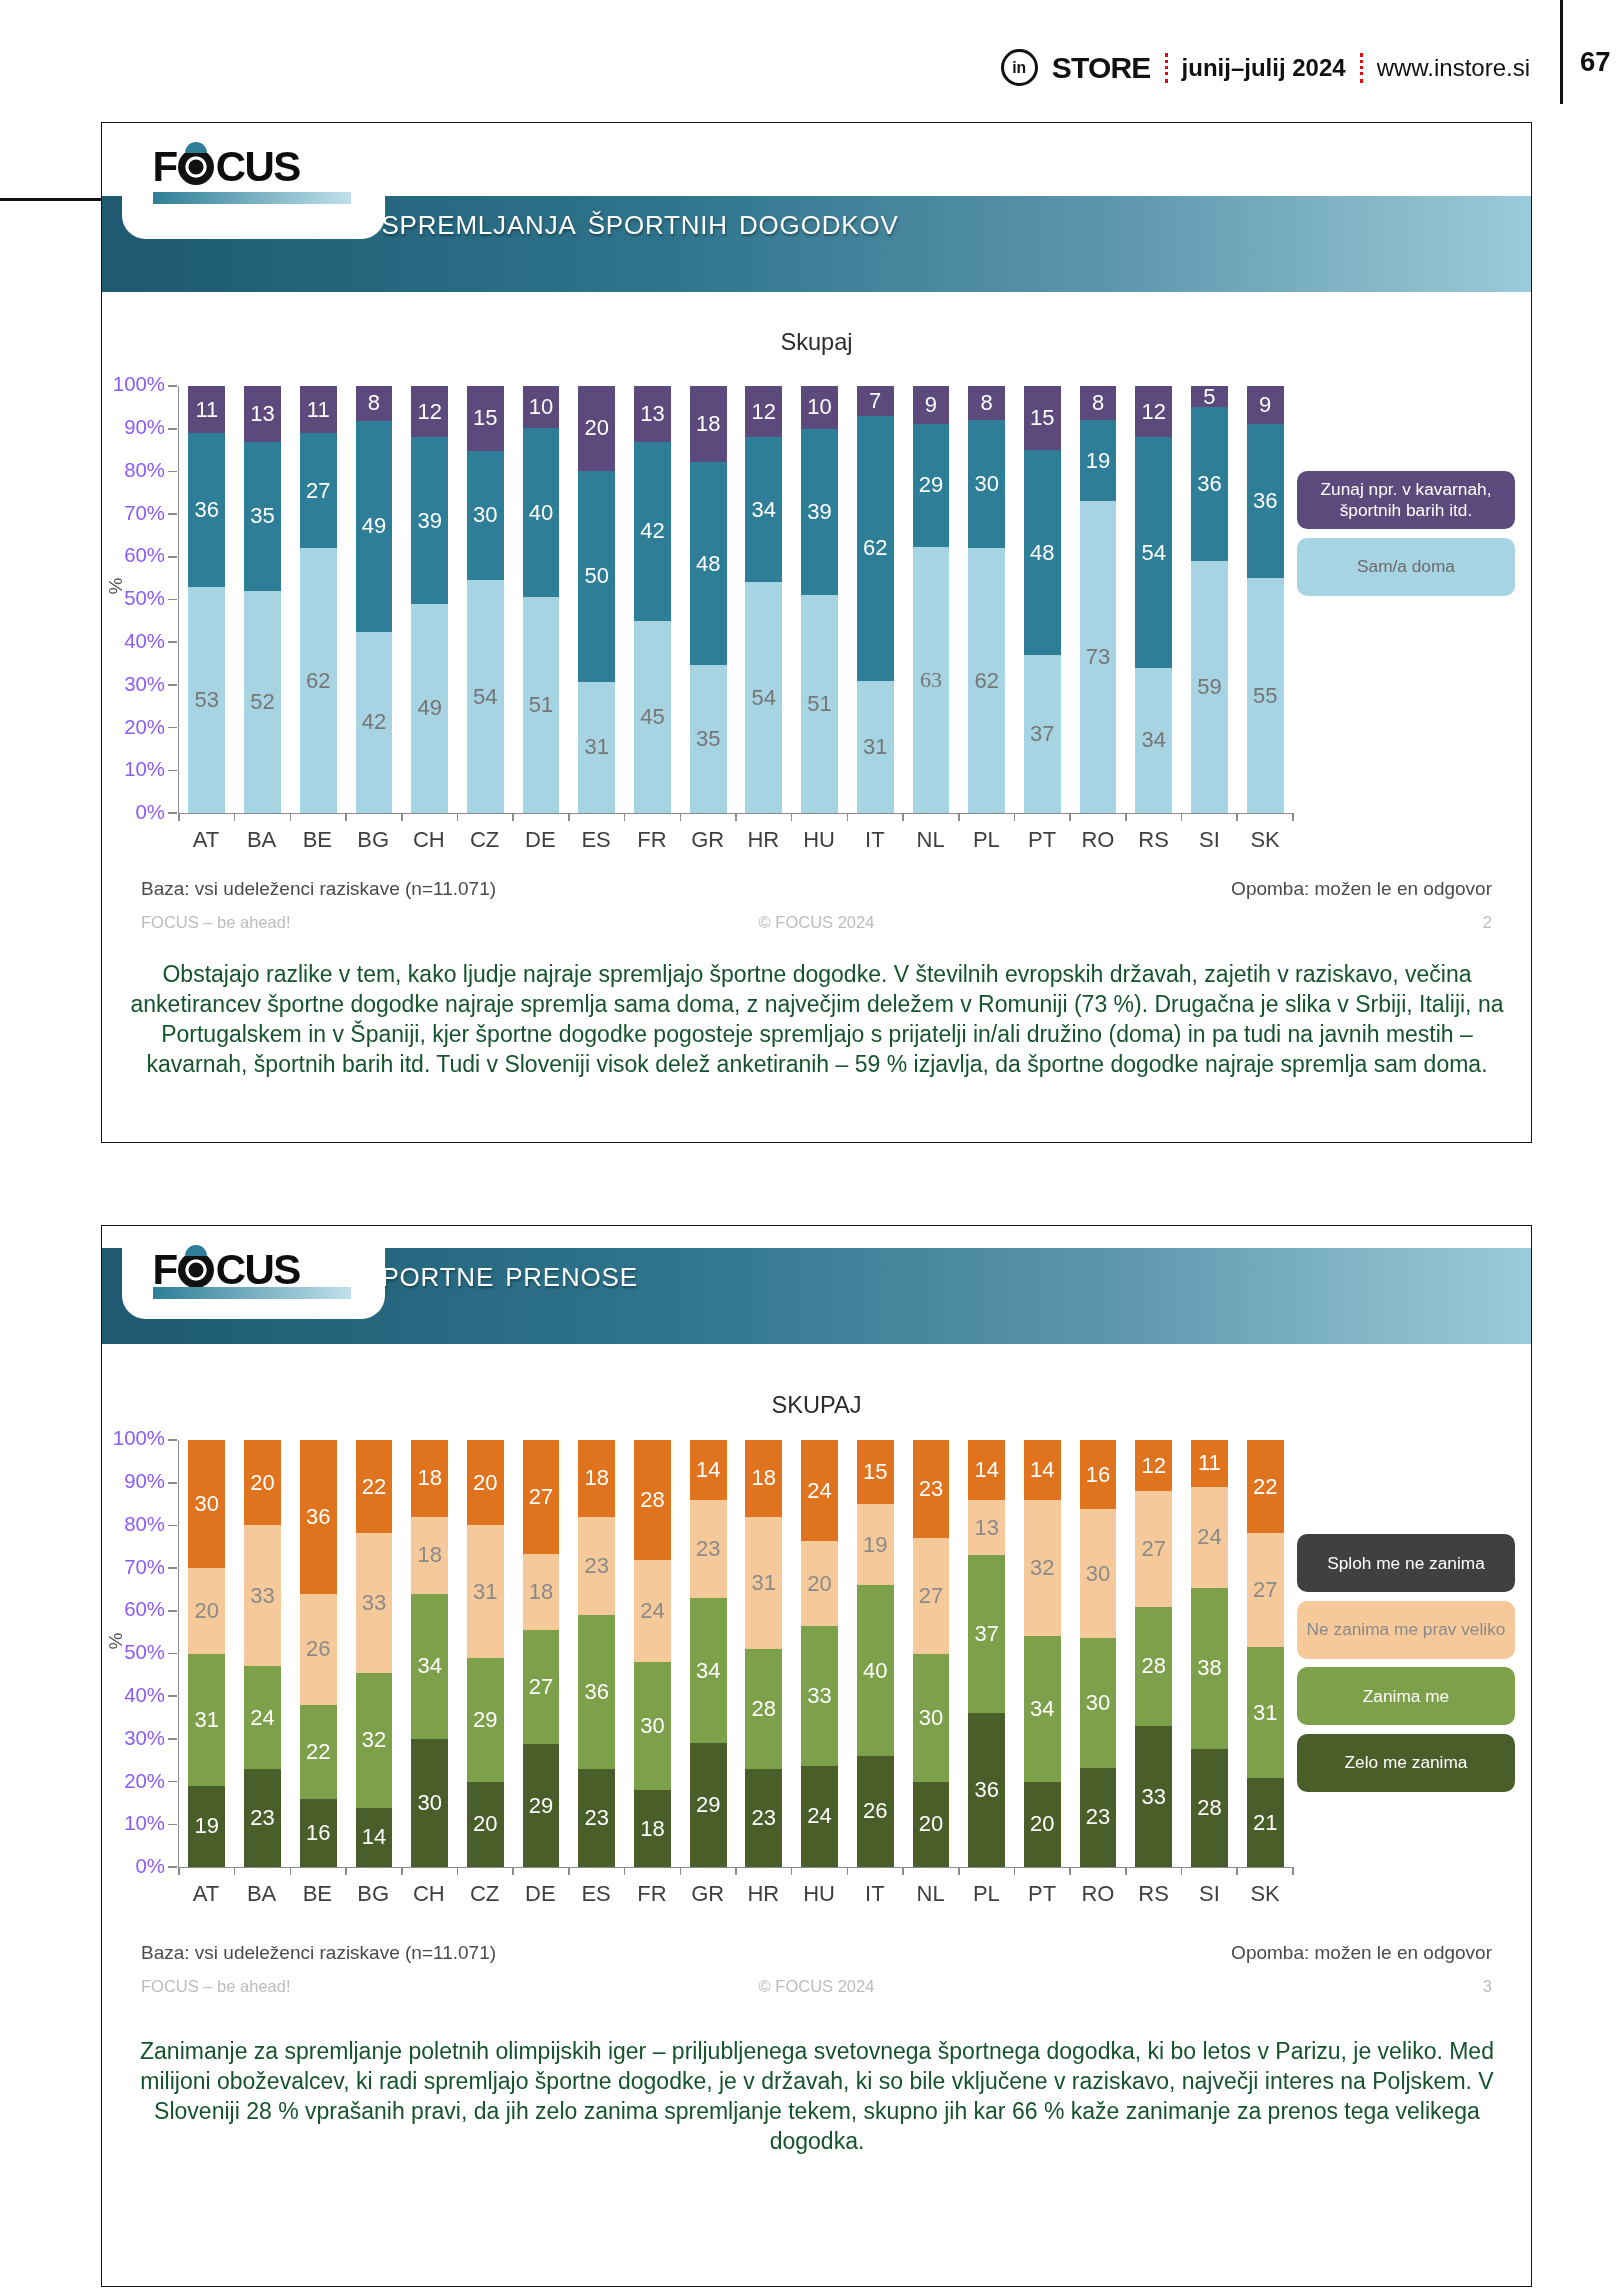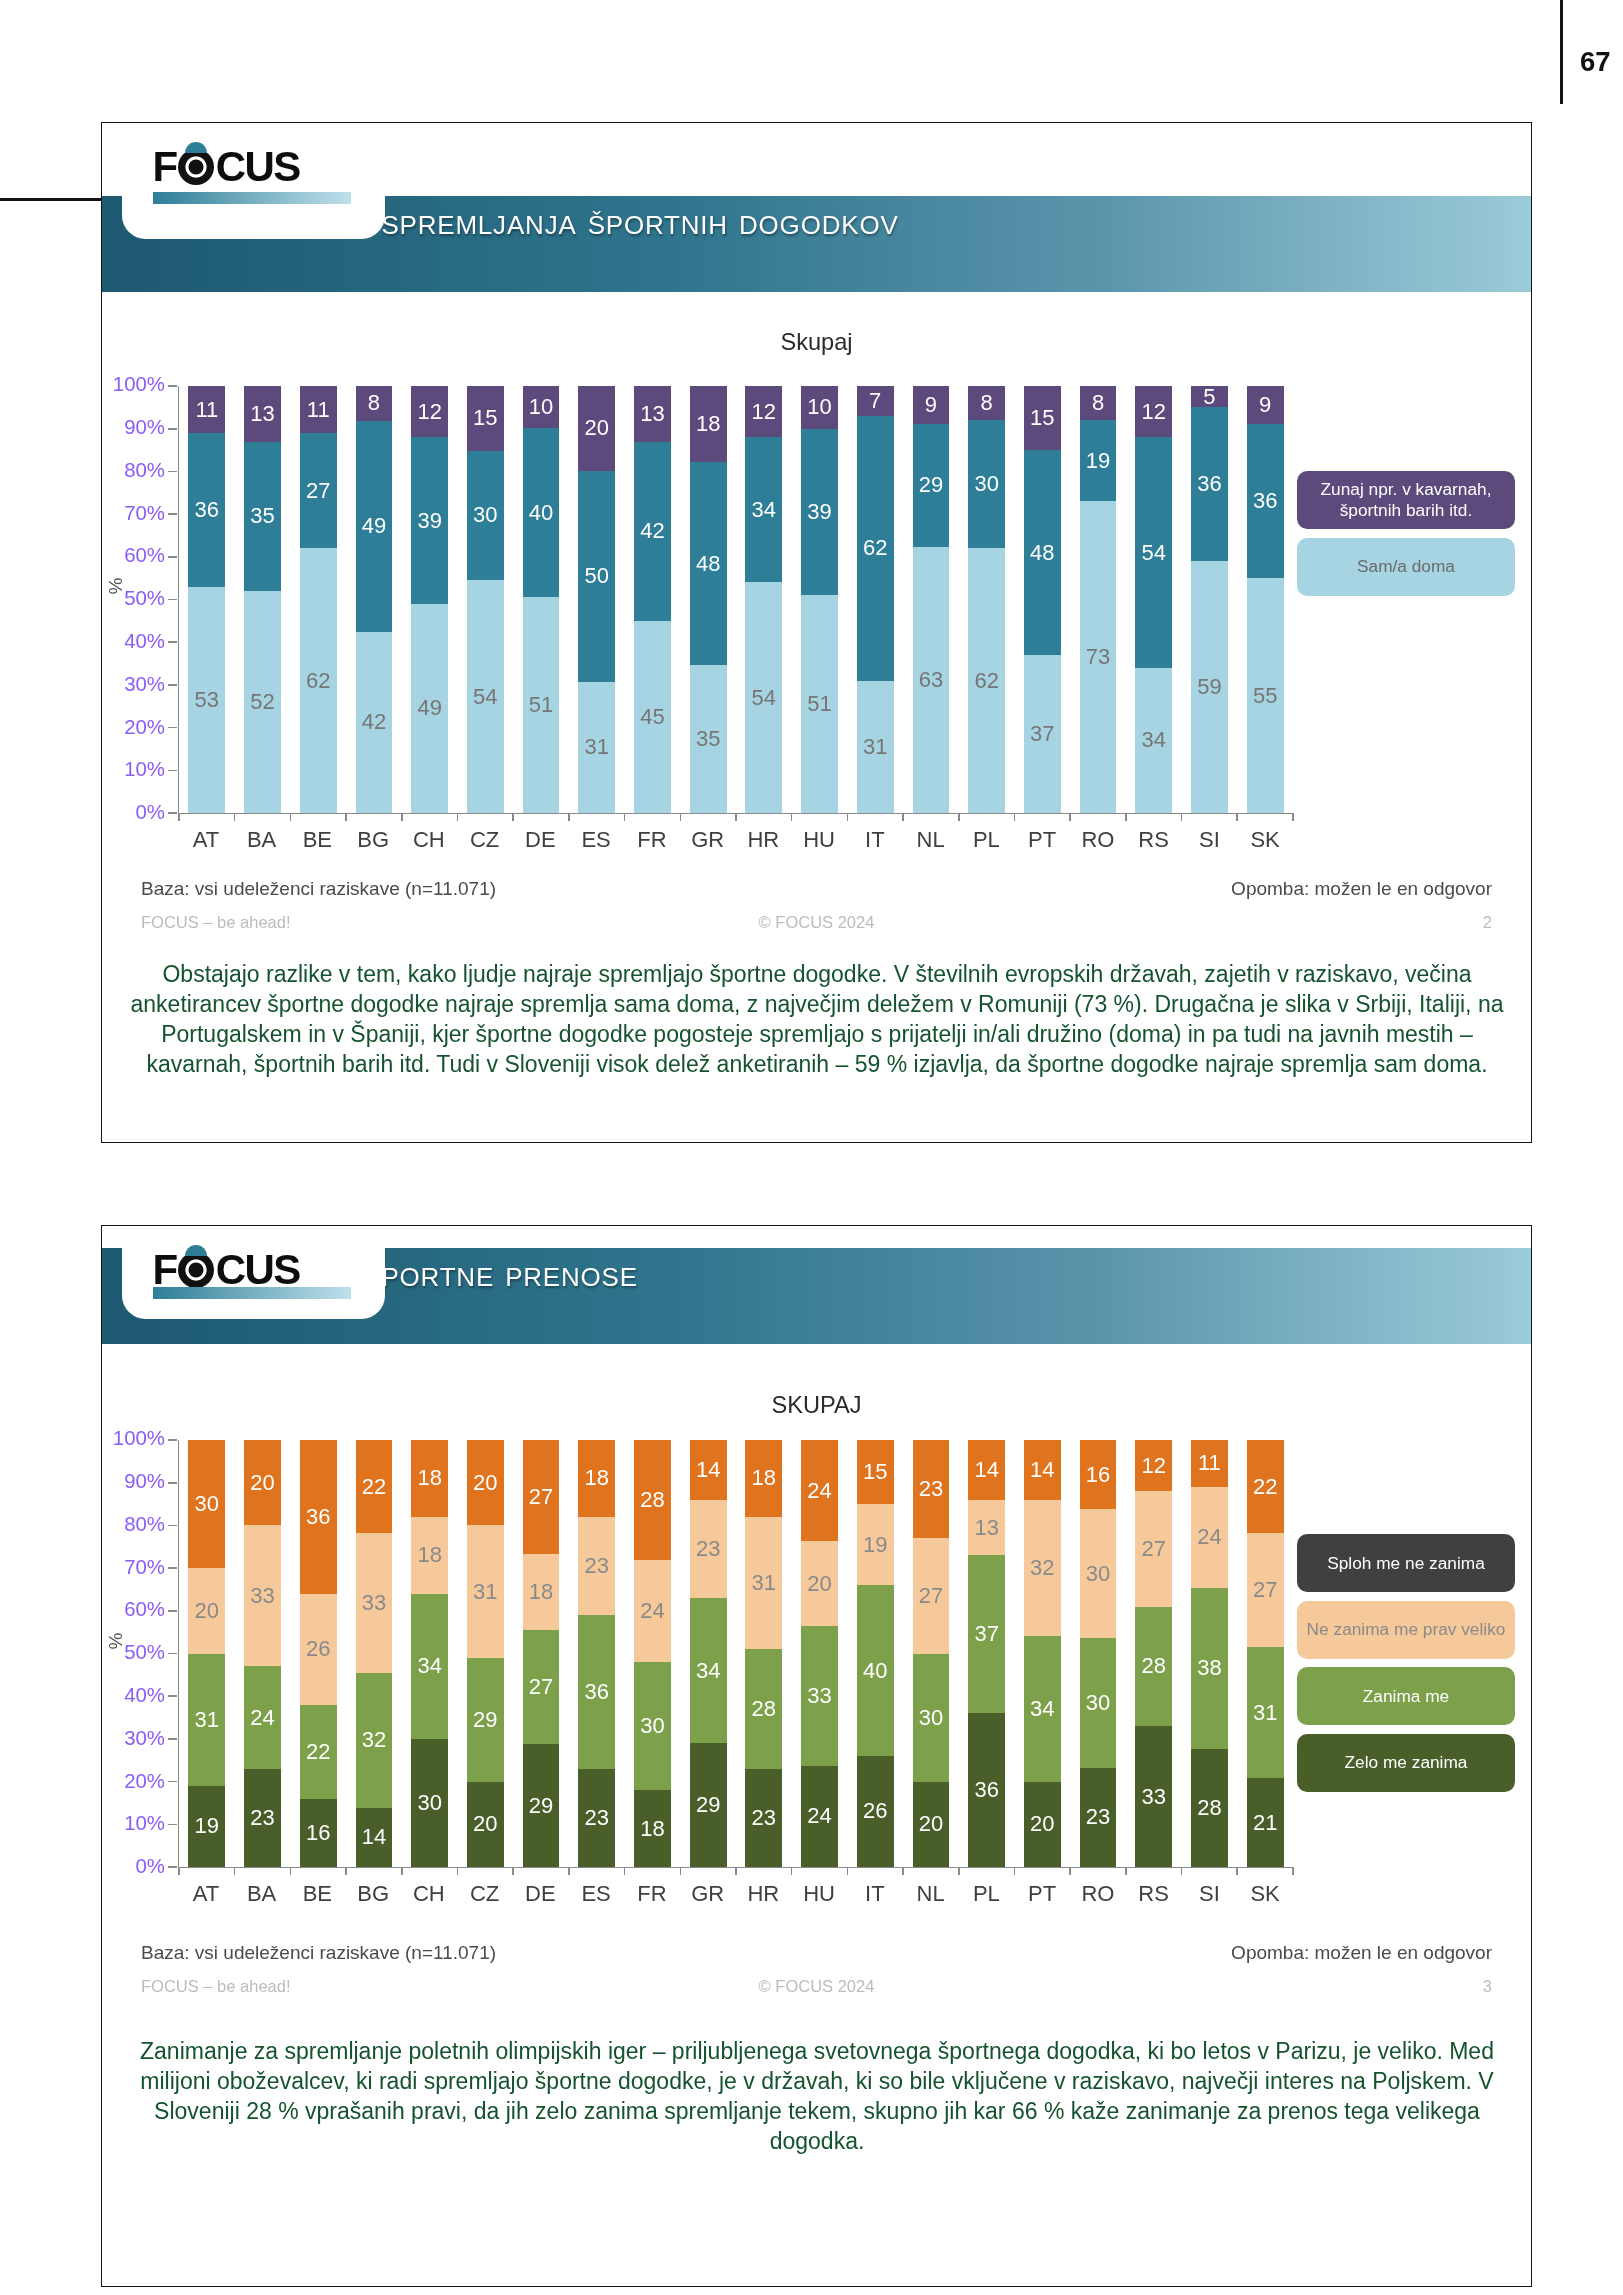--- a/index.html
+++ b/index.html
@@ -70,20 +70,28 @@
   #panel1 .micro{top:790px;} #panel2 .micro{top:751px;}
   .micro.l{left:39px;} .micro.c{left:0;width:100%;text-align:center;} .micro.r{right:39px;}
   .para{position:absolute;left:24px;width:1382px;text-align:center;font-size:23px;line-height:30px;color:#14532d;}
   #panel1 .para{top:836px;} #panel2 .para{top:810px;}
 </style>
 </head>
 <body>
 
 <div id="page">
 
+  <div class="masthead">
+    <span class="in-circle">in</span>
+    <span class="brand">STORE</span>
+    <span class="red-dots"></span>
+    <span class="issue">junij–julij 2024</span>
+    <span class="red-dots"></span>
+    <span class="site">www.instore.si</span>
+  </div>
   <div class="page-divider"></div>
   <div class="page-number">67</div>
   <div class="left-rule"></div>
 
   <div class="panel" id="panel1">
     <div class="logo-tab">
       <div class="logo-row">
         <span class="logo-f">F</span>
         <span class="lens"></span>
         <span class="logo-cus">CUS</span>
@@ -222,21 +230,21 @@
           </div>
           <div class="seg" style="left: 60.85%; width: 3.3%; bottom: 0%; height: 31%; background: rgb(167, 212, 226); color: rgb(118, 118, 118);">
             <span>31</span>
           </div>
           <div class="seg" style="left: 60.85%; width: 3.3%; bottom: 31%; height: 62%; background: rgb(46, 126, 151); color: rgb(255, 255, 255);">
             <span>62</span>
           </div>
           <div class="seg" style="left: 60.85%; width: 3.3%; bottom: 93%; height: 7%; background: rgb(92, 74, 124); color: rgb(255, 255, 255);">
             <span>7</span>
           </div>
-          <div class="seg" style="left: 65.85%; width: 3.3%; bottom: 0%; height: 62.3762%; background: rgb(167, 212, 226); color: rgb(118, 118, 118);">
+          <div class="seg" style="left: 65.85%; width: 3.3%; bottom: 0%; height: 62.3762%; background: rgb(167, 212, 226); color: rgb(118, 118, 118); font-family: Liberation Serif, serif;">
             <span>63</span>
           </div>
           <div class="seg" style="left: 65.85%; width: 3.3%; bottom: 62.3762%; height: 28.7129%; background: rgb(46, 126, 151); color: rgb(255, 255, 255);">
             <span>29</span>
           </div>
           <div class="seg" style="left: 65.85%; width: 3.3%; bottom: 91.0891%; height: 8.91089%; background: rgb(92, 74, 124); color: rgb(255, 255, 255);">
             <span>9</span>
           </div>
           <div class="seg" style="left: 70.85%; width: 3.3%; bottom: 0%; height: 62%; background: rgb(167, 212, 226); color: rgb(118, 118, 118);">
             <span>62</span>

